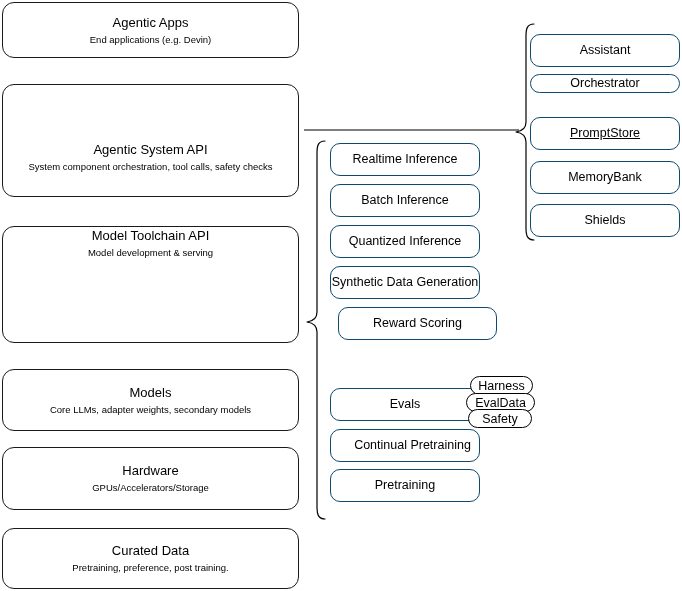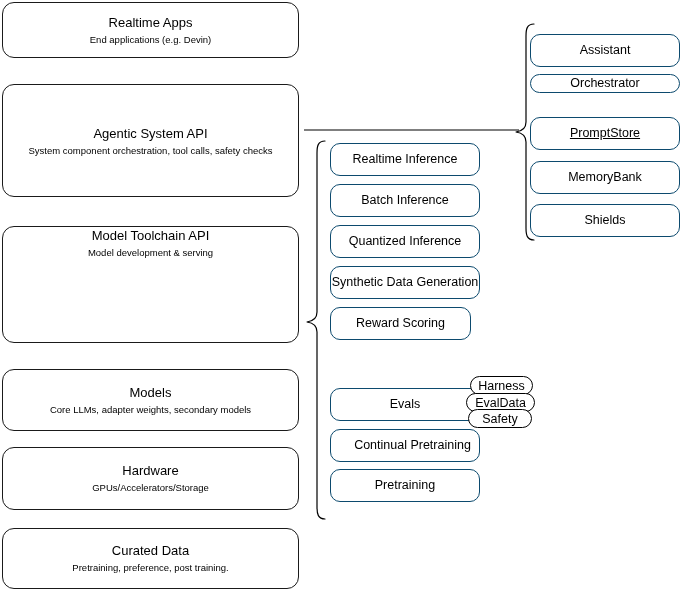--- a/index.html
+++ b/index.html
@@ -96,26 +96,26 @@
     stroke-width: 1.2;
   }
 </style>
 </head>
 <body>
 
 <div id="canvas">
 
   <div class="node layer-box" style="left:2px; top:2px; width:297px; height:56px;">
     <div class="inner">
-      <div class="title">Realtime Apps</div>
+      <div class="title">Agentic Apps</div>
       <div class="sub">End applications (e.g. Devin)</div>
     </div>
   </div>
 
-  <div class="node layer-box" style="left:2px; top:84px; width:297px; height:113px; justify-content:flex-start; padding-top:40px;">
+  <div class="node layer-box" style="left:2px; top:84px; width:297px; height:113px; justify-content:flex-start; padding-top:56px;">
     <div class="inner">
       <div class="title">Agentic System API</div>
       <div class="sub">System component orchestration, tool calls, safety checks</div>
     </div>
   </div>
 
   <div class="node layer-box" style="left:2px; top:226px; width:297px; height:117px; justify-content:flex-start; ">
     <div class="inner">
       <div class="title">Model Toolchain API</div>
       <div class="sub">Model development &amp; serving</div>
@@ -160,21 +160,21 @@
   </div>
   <div class="chip" style="left:330px; top:225px; width:150px; height:33px;">
     <span>Quantized Inference</span>
   </div>
   <div class="chip" style="left:330px; top:184px; width:150px; height:33px;">
     <span>Batch Inference</span>
   </div>
   <div class="chip" style="left:330px; top:266px; width:150px; height:33px;">
     <span>Synthetic Data Generation</span>
   </div>
-  <div class="chip" style="left:330px; top:307px; width:141px; height:33px;">
+  <div class="chip" style="left:338px; top:307px; width:159px; height:33px;">
     <span>Reward Scoring</span>
   </div>
   <div class="chip" style="left:330px; top:388px; width:150px; height:33px;">
     <span>Evals</span>
   </div>
   <div class="chip" style="left:330px; top:429px; width:150px; height:33px;padding-left:15px;">
     <span>Continual Pretraining</span>
   </div>
   <div class="chip" style="left:330px; top:469px; width:150px; height:33px;">
     <span>Pretraining</span>

